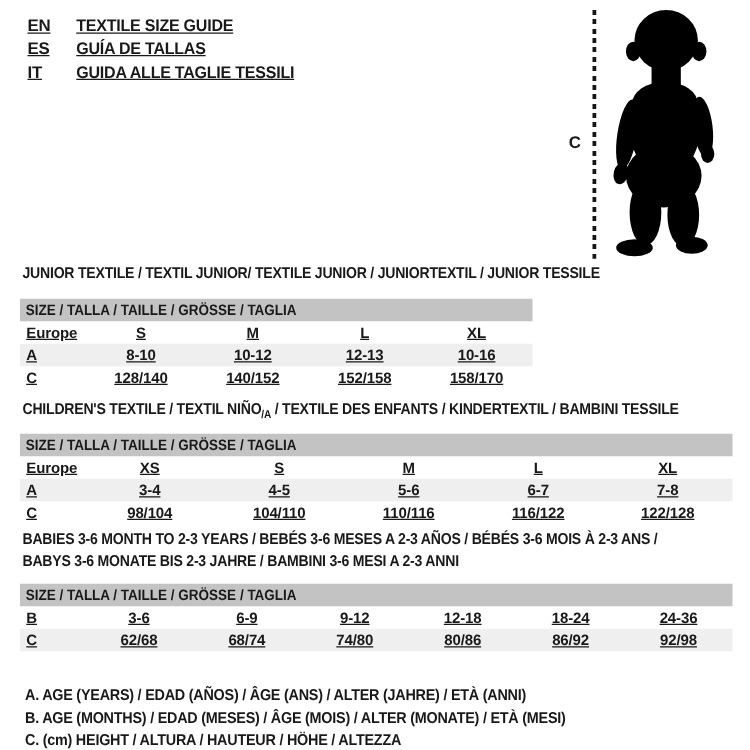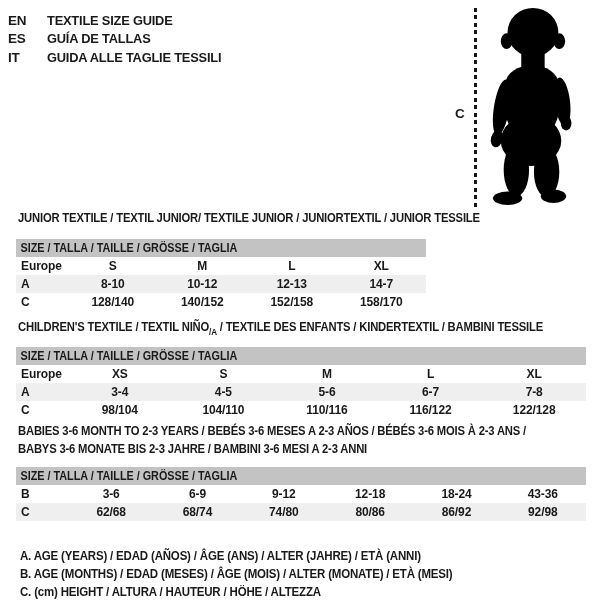--- a/index.html
+++ b/index.html
@@ -2,39 +2,39 @@
 <html><head>
 <meta charset="utf-8">
 <style>
   html,body{margin:0;padding:0;background:#fff;}
   .canvas{
     position:relative;width:600px;height:600px;background:#ffffff;
     font-family:"Liberation Sans",sans-serif;color:#191919;overflow:hidden;
     -webkit-font-smoothing:antialiased;
   }
   
-  .lang-list{position:absolute;left:8px;top:11px;}
+  .lang-list{position:absolute;left:22px;top:11px;text-decoration:underline;}
   .lang-row{display:flex;align-items:center;height:18.6px;font-weight:bold;font-size:13.5px;letter-spacing:-0.2px;}
   .lang-code{width:39px;flex:0 0 39px;}
   .lang-label{transform:scaleX(0.95);transform-origin:0 50%;white-space:nowrap;}
   
   .measure-line{position:absolute;left:474px;top:8px;width:2.5px;height:199px;
     background:repeating-linear-gradient(to bottom,#161616 0 4px,transparent 4px 7.5px);}
   .c-label{position:absolute;left:455px;top:106px;font-weight:bold;font-size:13.5px;}
   .baby-svg{position:absolute;left:486px;top:7px;}
   
   .section-title{position:absolute;left:18px;font-weight:bold;font-size:12.5px;
     letter-spacing:-0.2px;white-space:nowrap;transform:scaleX(0.9);transform-origin:0 50%;}
   .section-title sub{font-size:9px;}
   
   .size-table{position:absolute;left:16px;}
   .size-bar{height:18px;background:#c3c3c3;display:flex;align-items:center;}
   .size-bar-text{font-weight:bold;font-size:12px;padding-left:5px;white-space:nowrap;
     transform:scaleX(0.9);transform-origin:0 50%;}
-  .t-row{display:flex;height:18px;align-items:center;font-weight:bold;font-size:12px;letter-spacing:-0.1px;}
+  .t-row{display:flex;height:18px;align-items:center;font-weight:bold;font-size:12px;letter-spacing:-0.1px;text-decoration:underline;}
   .t-row.alt{background:#efefef;}
   .cell-label{flex:0 0 52px;width:52px;padding-left:5px;box-sizing:border-box;}
   .cell{flex:1;text-align:center;}
   #table-junior{top:239px;width:410px;}
   #table-children{top:347px;width:570px;}
   #table-babies{top:467px;width:570px;}
   #title-junior{top:211px;}
   #title-children{top:320px;}
   #title-babies-1{top:424px;}
   #title-babies-2{top:442px;}
@@ -95,21 +95,21 @@
       <span class="cell">S</span>
       <span class="cell">M</span>
       <span class="cell">L</span>
       <span class="cell">XL</span>
     </div>
     <div class="t-row alt">
       <span class="cell-label">A</span>
       <span class="cell">8-10</span>
       <span class="cell">10-12</span>
       <span class="cell">12-13</span>
-      <span class="cell">14-7</span>
+      <span class="cell">10-16</span>
     </div>
     <div class="t-row">
       <span class="cell-label">C</span>
       <span class="cell">128/140</span>
       <span class="cell">140/152</span>
       <span class="cell">152/158</span>
       <span class="cell">158/170</span>
     </div>
   </div>
 
@@ -152,21 +152,21 @@
     <div class="size-bar">
       <span class="size-bar-text">SIZE / TALLA / TAILLE / GRÖSSE / TAGLIA</span>
     </div>
     <div class="t-row">
       <span class="cell-label">B</span>
       <span class="cell">3-6</span>
       <span class="cell">6-9</span>
       <span class="cell">9-12</span>
       <span class="cell">12-18</span>
       <span class="cell">18-24</span>
-      <span class="cell">43-36</span>
+      <span class="cell">24-36</span>
     </div>
     <div class="t-row alt">
       <span class="cell-label">C</span>
       <span class="cell">62/68</span>
       <span class="cell">68/74</span>
       <span class="cell">74/80</span>
       <span class="cell">80/86</span>
       <span class="cell">86/92</span>
       <span class="cell">92/98</span>
     </div>

